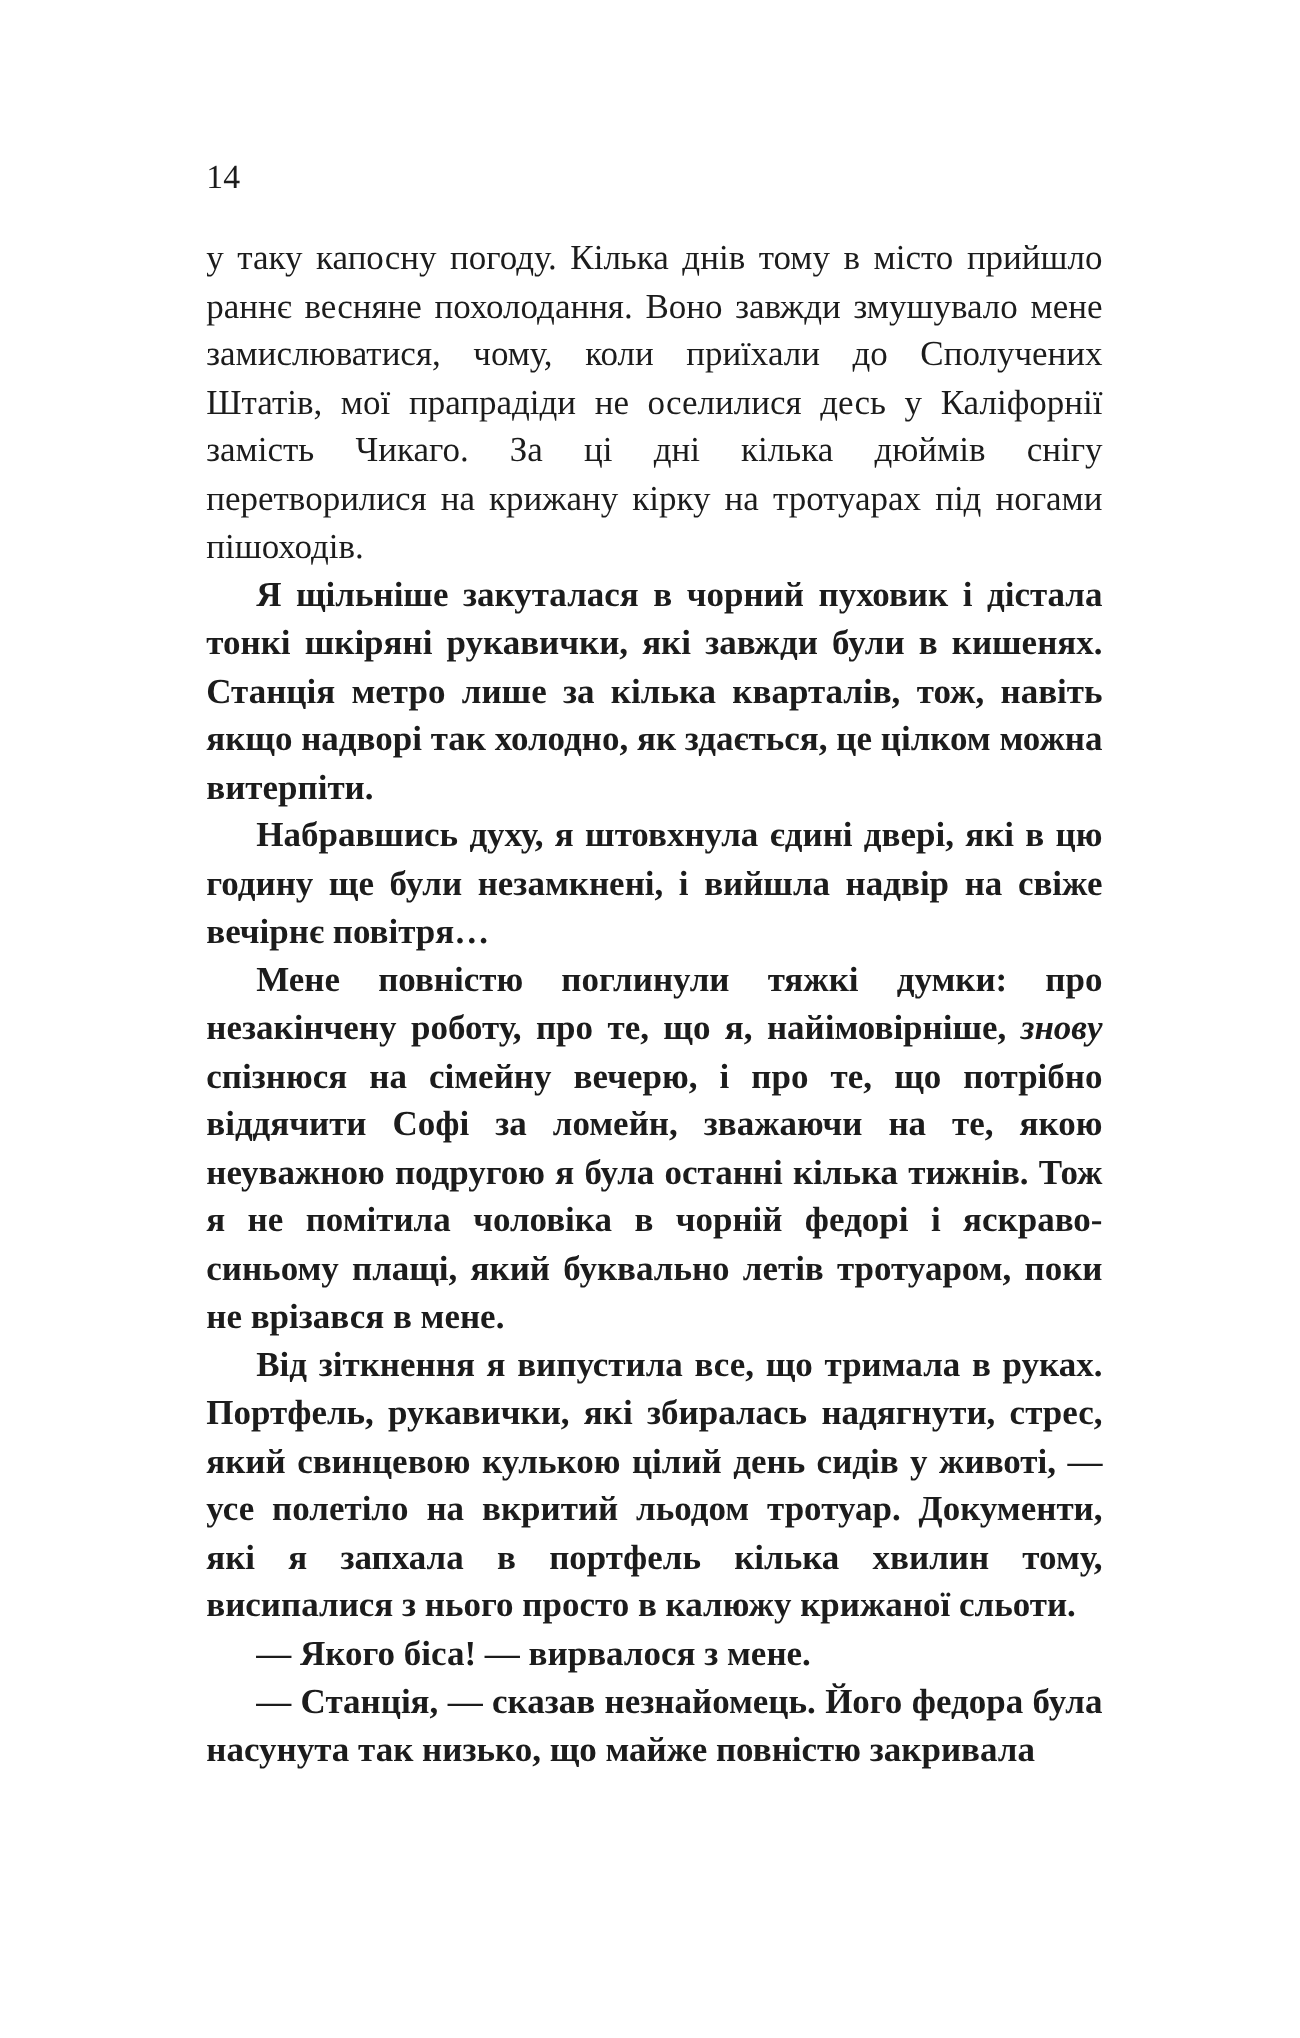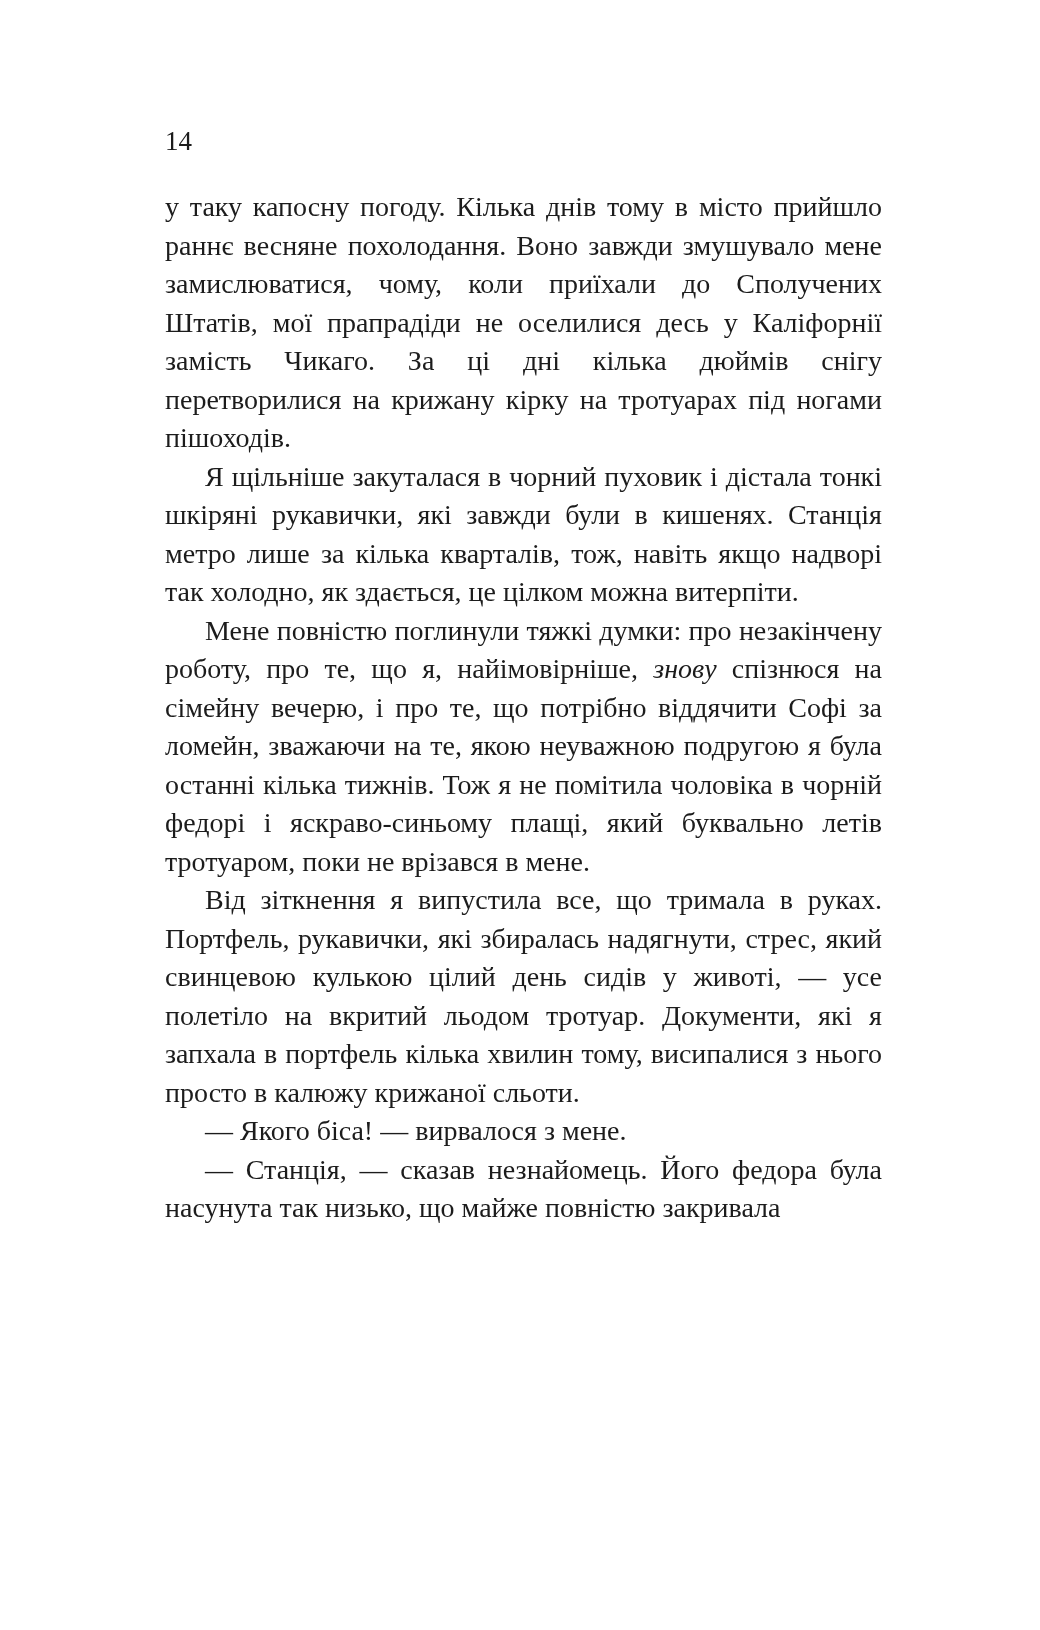--- a/index.html
+++ b/index.html
@@ -34,31 +34,33 @@
     text-align: justify;
     hyphens: auto;
     -webkit-hyphens: auto;
   }
   .text-block p {
     margin: 0;
     padding: 0;
   }
   .text-block p.indent {
     text-indent: 40px;
+    font-weight: bold;
   }
   .text-block em {
     font-style: italic;
   }
 </style>
 </head>
 <body>
 
 <div class="book-page" style="background: rgb(255, 255, 255); color: rgb(28, 28, 28);">
   <div class="page-number">14</div>
   <div class="text-block">
       <p class="para"><span>у таку капосну погоду. Кілька днів тому в місто прийшло раннє весняне похолодання. Воно завжди змушувало мене замислюватися, чому, коли приїхали до Сполучених Штатів, мої прапрадіди не оселилися десь у Каліфорнії замість Чикаго. За ці дні кілька дюймів снігу перетворилися на крижану кірку на тротуарах під ногами пішоходів.</span></p>
       <p class="para indent"><span>Я щільніше закуталася в чорний пуховик і дістала тонкі шкіряні рукавички, які завжди були в кишенях. Станція метро лише за кілька кварталів, тож, навіть якщо надворі так холодно, як здається, це цілком можна витерпіти.</span></p>
+      <p class="para indent"><span>Набравшись духу, я штовхнула єдині двері, які в цю годину ще були незамкнені, і вийшла надвір на свіже вечірнє повітря…</span></p>
       <p class="para indent"><span>Мене повністю поглинули тяжкі думки: про незакінчену роботу, про те, що я, найімовірніше, </span><em>знову</em><span> спізнюся на сімейну вечерю, і про те, що потрібно віддячити Софі за ломейн, зважаючи на те, якою неуважною подругою я була останні кілька тижнів. Тож я не помітила чоловіка в чорній федорі і яскраво-синьому плащі, який буквально летів тротуаром, поки не врізався в мене.</span></p>
       <p class="para indent"><span>Від зіткнення я випустила все, що тримала в руках. Портфель, рукавички, які збиралась надягнути, стрес, який свинцевою кулькою цілий день сидів у животі, — усе полетіло на вкритий льодом тротуар. Документи, які я запхала в портфель кілька хвилин тому, висипалися з нього просто в калюжу крижаної сльоти.</span></p>
       <p class="para indent"><span>— Якого біса! — вирвалося з мене.</span></p>
       <p class="para indent"><span>— Станція, — сказав незнайомець. Його федора була насунута так низько, що майже повністю закривала</span></p>
     </div>
 </div>
 
 </body></html>

